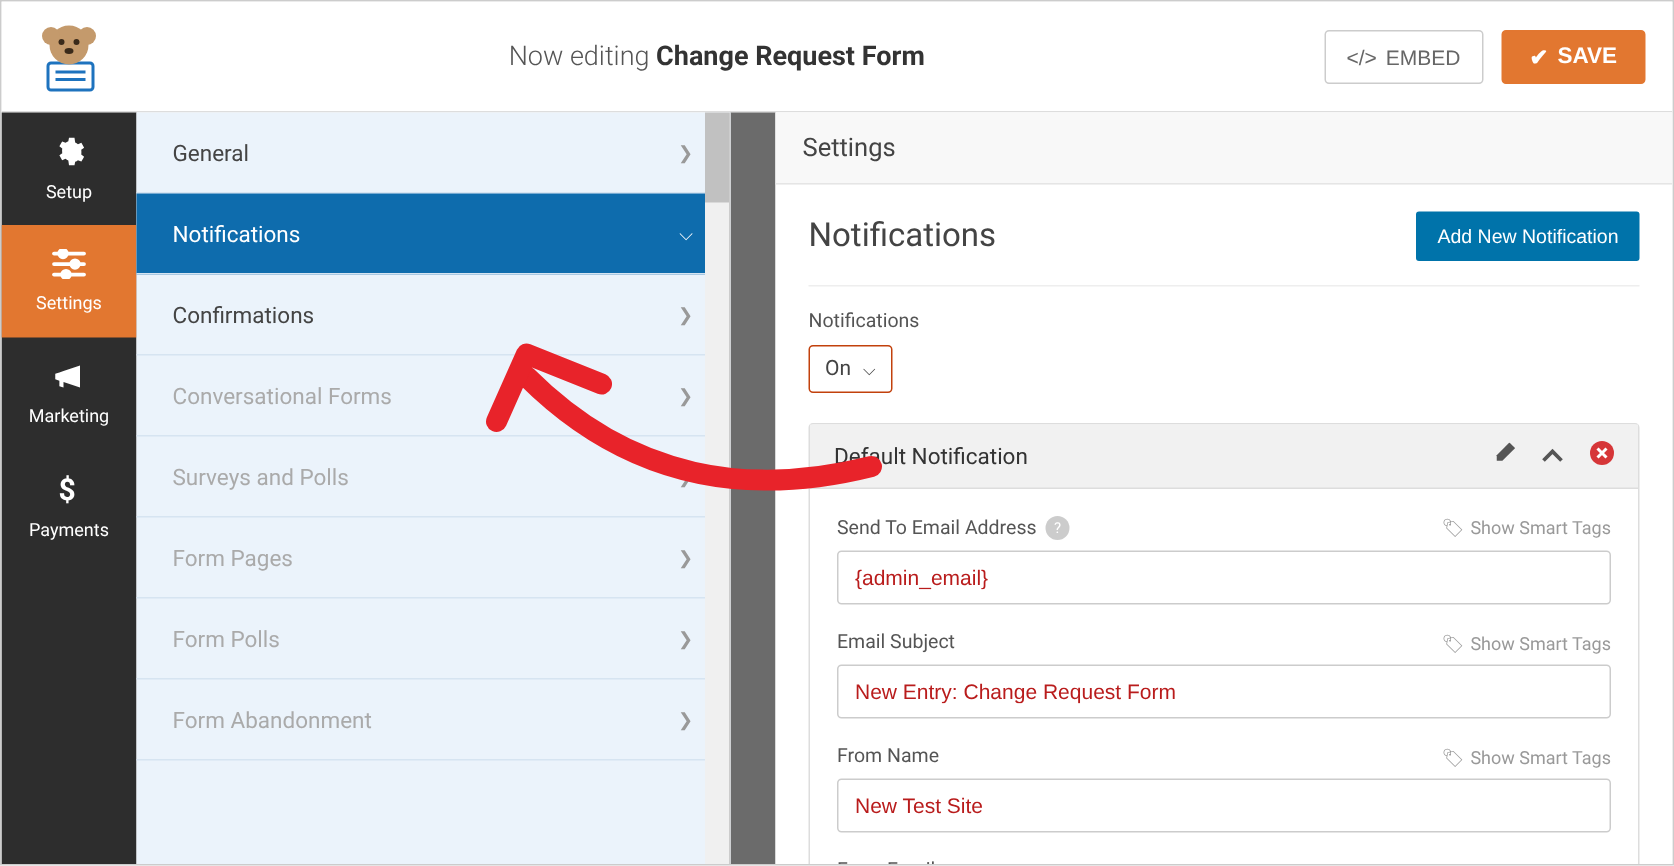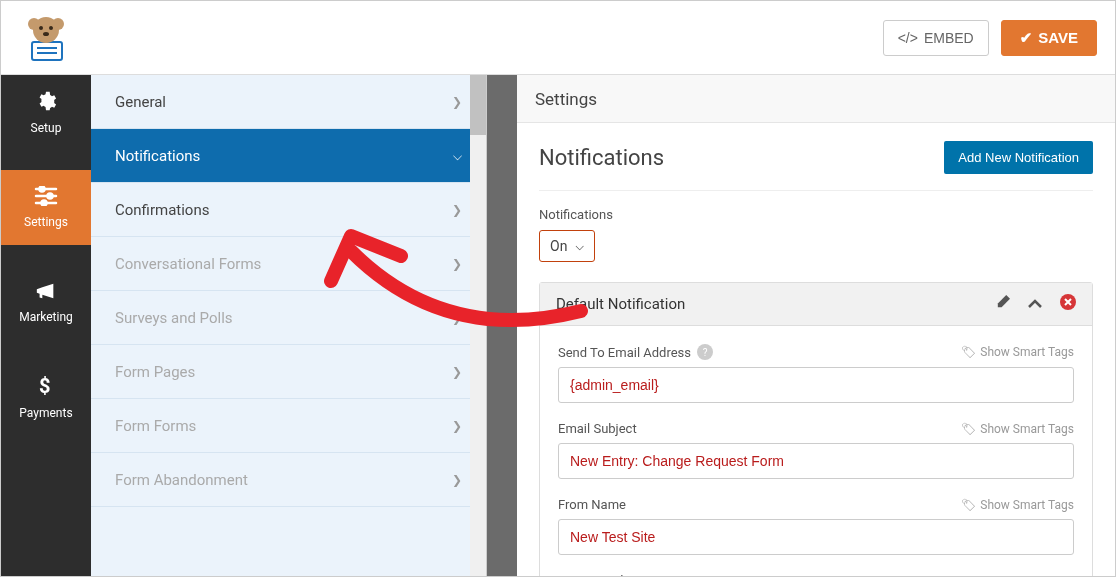--- a/index.html
+++ b/index.html
@@ -8,21 +8,21 @@
 .topbar { height: 74px; display: flex; align-items: center; justify-content: space-between; padding: 0 18px; border-bottom: 1px solid #ddd; background: #fff; }
 .logo-wrap { width: 54px; height: 54px; display: flex; align-items: center; justify-content: center; }
 .titlewrap { flex: 1; text-align: center; font-size: 18px; color: #555; font-weight: 300; }
 .titlewrap .formname { font-weight: 700; color: #333; }
 .top-actions { display: flex; gap: 12px; }
 .btn-embed { background: #fff; border: 1px solid #ccc; color: #666; padding: 8px 14px; font-size: 14px; cursor: pointer; display: flex; align-items: center; gap: 6px; border-radius: 3px; }
 .btn-save { background: #e27730; border: 1px solid #e27730; color: #fff; padding: 8px 18px; font-size: 15px; cursor: pointer; display: flex; align-items: center; gap: 6px; font-weight: 600; border-radius: 3px; }
 
 .workspace { display: flex; height: calc(100% - 74px); }
 
-.leftnav { width: 90px; background: #2d2d2d; display: flex; flex-direction: column; gap: 20px; }
+.leftnav { width: 90px; background: #2d2d2d; display: flex; flex-direction: column; }
 .nav-item { height: 75px; display: flex; flex-direction: column; align-items: center; justify-content: center; color: #fff; cursor: pointer; gap: 4px; }
 .nav-item.active { background: #e27730; }
 .nav-item .nav-label { font-size: 12px; }
 .nav-item .nav-icon { font-size: 20px; }
 
 .midcol { width: 396px; background: #ebf3fb; border-right: 1px solid #ccc; display: flex; flex-direction: column; position: relative; }
 .menu-item { height: 54px; display: flex; align-items: center; justify-content: space-between; padding: 0 24px; border-bottom: 1px solid #d6e4f1; cursor: pointer; font-size: 15px; color: #444; }
 .menu-item.active { background: #0e6cad; color: #fff; }
 .menu-item.disabled { color: #aaa; }
 .menu-chevron { color: #999; font-size: 12px; }
@@ -66,20 +66,23 @@
       <line x1="17" y1="34" x2="37" y2="34" stroke="#1e73be" stroke-width="2"></line>
       <line x1="17" y1="39" x2="37" y2="39" stroke="#1e73be" stroke-width="2"></line>
       <circle cx="26" cy="16" r="13" fill="#c49a6c"></circle>
       <circle cx="21" cy="14" r="2" fill="#3a2a1a"></circle>
       <circle cx="31" cy="14" r="2" fill="#3a2a1a"></circle>
       <ellipse cx="26" cy="20" rx="3" ry="2" fill="#3a2a1a"></ellipse>
       <circle cx="14" cy="10" r="6" fill="#c49a6c"></circle>
       <circle cx="38" cy="10" r="6" fill="#c49a6c"></circle>
     </svg>
   </div>
+  <div class="titlewrap">
+    <span>Now editing</span> <span class="formname">Change Request Form</span>
+  </div>
   <div class="top-actions">
     <button class="btn-embed">
       <span>&lt;/&gt;</span>
       <span>EMBED</span>
     </button>
     <button class="btn-save">
       <span>✔</span>
       <span>SAVE</span>
     </button>
   </div>
@@ -146,21 +149,21 @@
     </div>
     <div class="menu-item disabled">
       <span>Surveys and Polls</span>
       <span class="menu-chevron">❯</span>
     </div>
     <div class="menu-item disabled">
       <span>Form Pages</span>
       <span class="menu-chevron">❯</span>
     </div>
     <div class="menu-item disabled">
-      <span>Form Forms</span>
+      <span>Form Polls</span>
       <span class="menu-chevron">❯</span>
     </div>
     <div class="menu-item disabled">
       <span>Form Abandonment</span>
       <span class="menu-chevron">❯</span>
     </div>
     <div class="scrolltrack"></div>
     <div class="scrollthumb"></div>
   </div>
 

